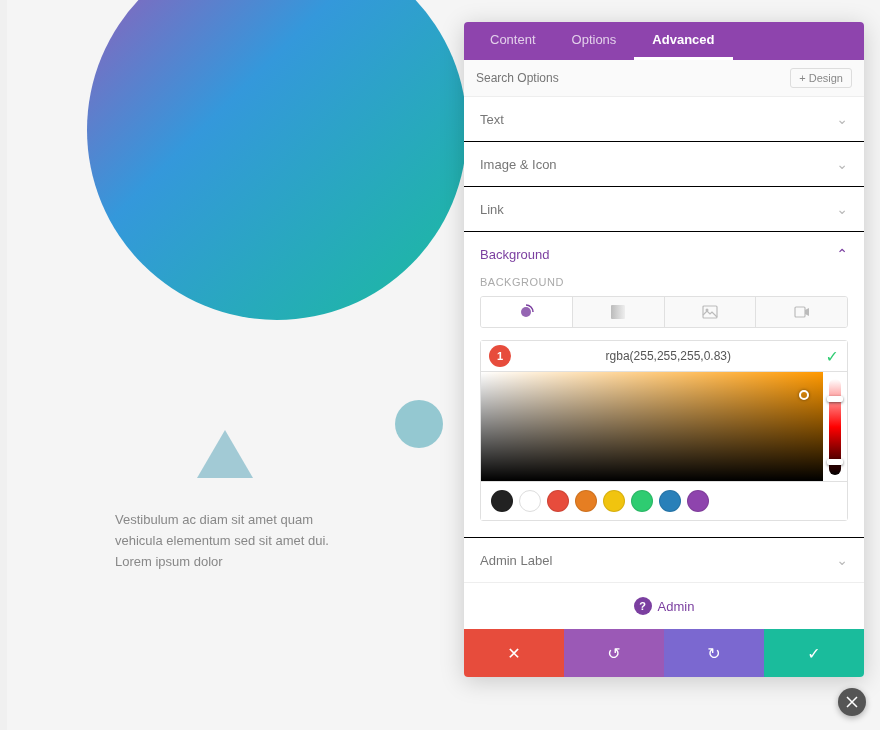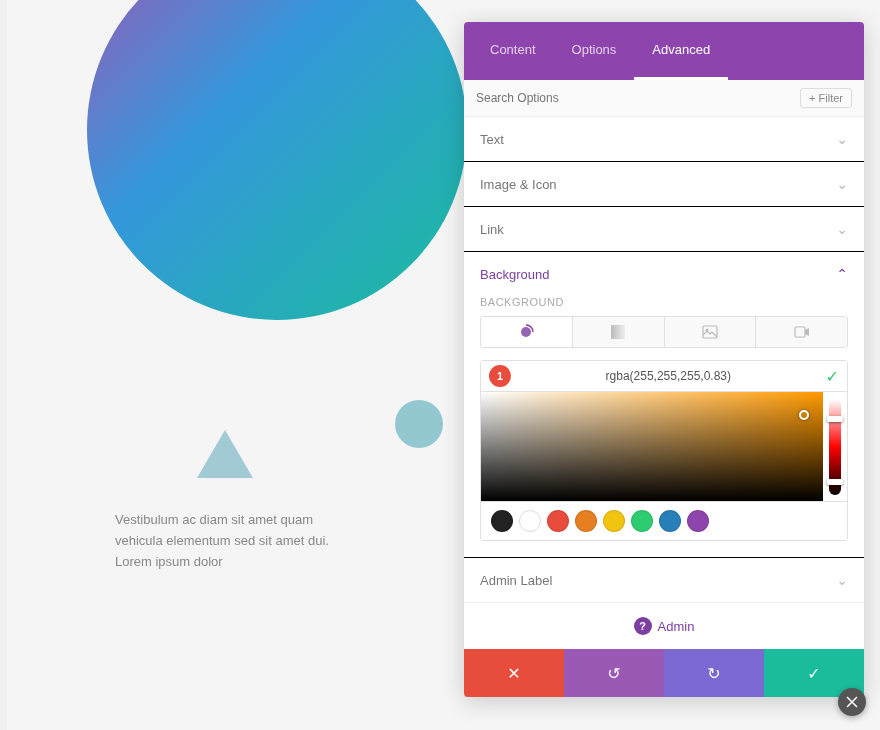--- a/index.html
+++ b/index.html
@@ -109,30 +109,31 @@
       opacity: 0.85;
     }
 
     
     .panel-tabs {
       background: #8e44ad;
       display: flex;
       padding: 0 8px;
     }
     .tab {
-      padding: 20px 18px;
+      padding: 10px 18px;
       color: rgba(255,255,255,0.75);
       font-size: 13px;
       cursor: pointer;
       border-bottom: 3px solid transparent;
       font-weight: 500;
     }
     .tab.active {
       color: #fff;
       border-bottom: 3px solid #fff;
+      font-weight: bold;
     }
 
     
     .search-bar {
       display: flex;
       align-items: center;
       padding: 8px 12px;
       background: #fafafa;
       border-bottom: 1px solid #eee;
       gap: 8px;
@@ -381,21 +382,21 @@
 
   <div class="panel-tabs">
     <div class="tab">Content</div>
     <div class="tab">Options</div>
     <div class="tab active">Advanced</div>
   </div>
 
   <div class="search-bar">
     <input class="search-input" type="text" value="" placeholder="Search Options" style="">
     <button class="filter-btn">
-      <span>+ Filter</span>
+      <span>+ Design</span>
     </button>
   </div>
 
   <div class="accordion-section">
     <div class="accordion-header">
       <span>Text</span>
       <span class="chevron">⌄</span>
     </div>
   </div>
 

